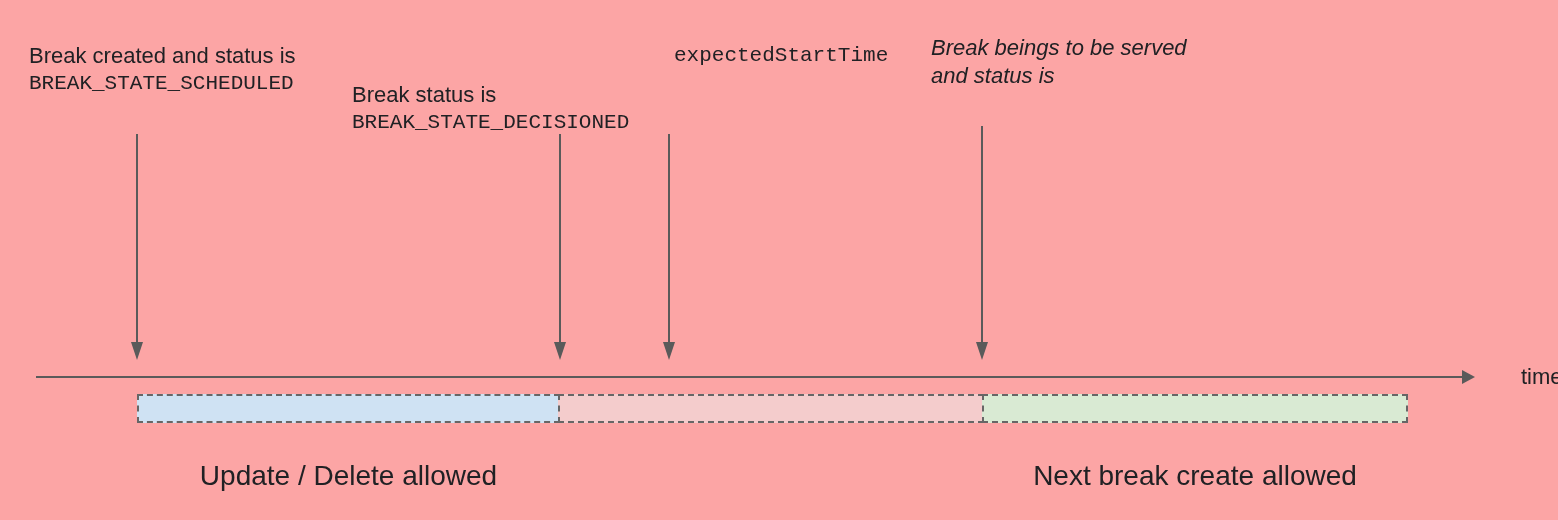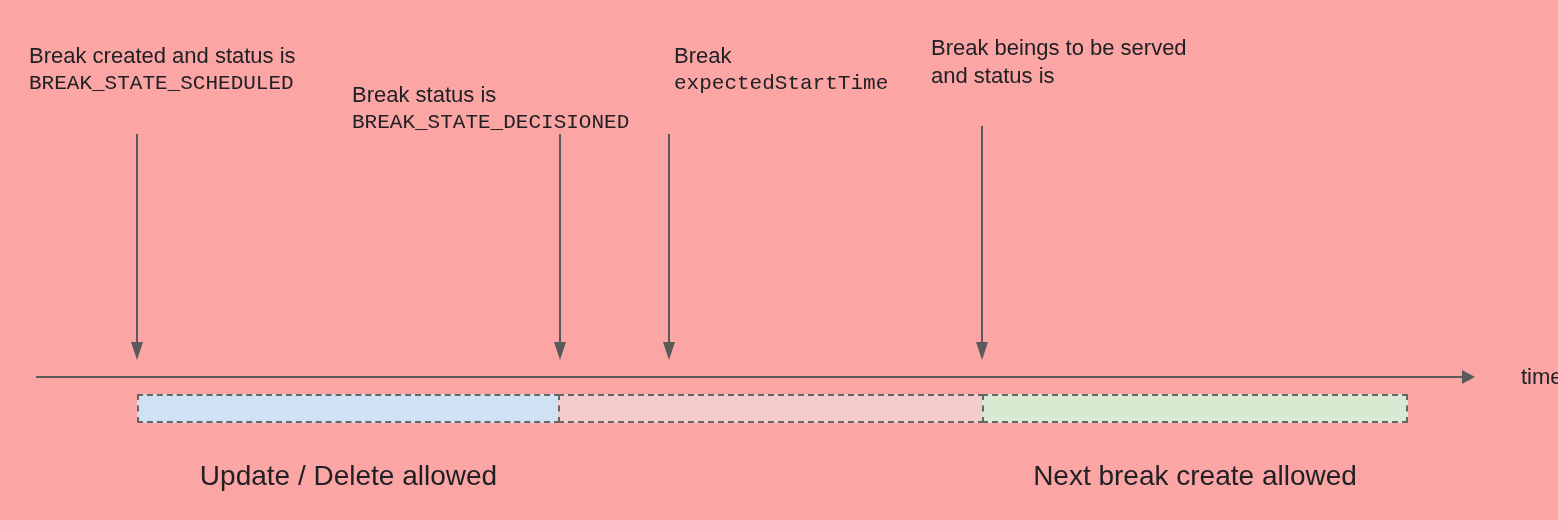--- a/index.html
+++ b/index.html
@@ -24,21 +24,21 @@
     font-size: 22px;
     white-space: nowrap;
   }
   .annotation .code {
     font-family: "Liberation Mono", "DejaVu Sans Mono", monospace;
     font-size: 21px;
   }
   .ann-0 { left: 29px;  top: 42px; }
   .ann-1 { left: 352px; top: 42px; margin-top: 39px; }
   .ann-2 { left: 674px; top: 42px; }
-  .ann-3 { left: 931px; top: 34px; }
+  .ann-3 { left: 931px; top: 34px; font-style: italic; }
 
   
   .varrow {
     position: absolute;
     width: 12px;
     transform: translateX(-50%);
     display: flex;
     flex-direction: column;
     align-items: center;
   }
@@ -118,21 +118,20 @@
     <div>Break created and status is</div>
     <div class="code">BREAK_STATE_SCHEDULED</div>
   </div>
 
   <div class="annotation ann-1">
     <div>Break status is</div>
     <div class="code">BREAK_STATE_DECISIONED</div>
   </div>
 
   <div class="annotation ann-2">
-    <div>Break</div>
     <div class="code">expectedStartTime</div>
   </div>
 
   <div class="annotation ann-3">
     <div>Break beings to be served</div>
     <div>and status is</div>
   </div>
 
   <div class="varrow varrow-0">
     <div class="shaft"></div>

